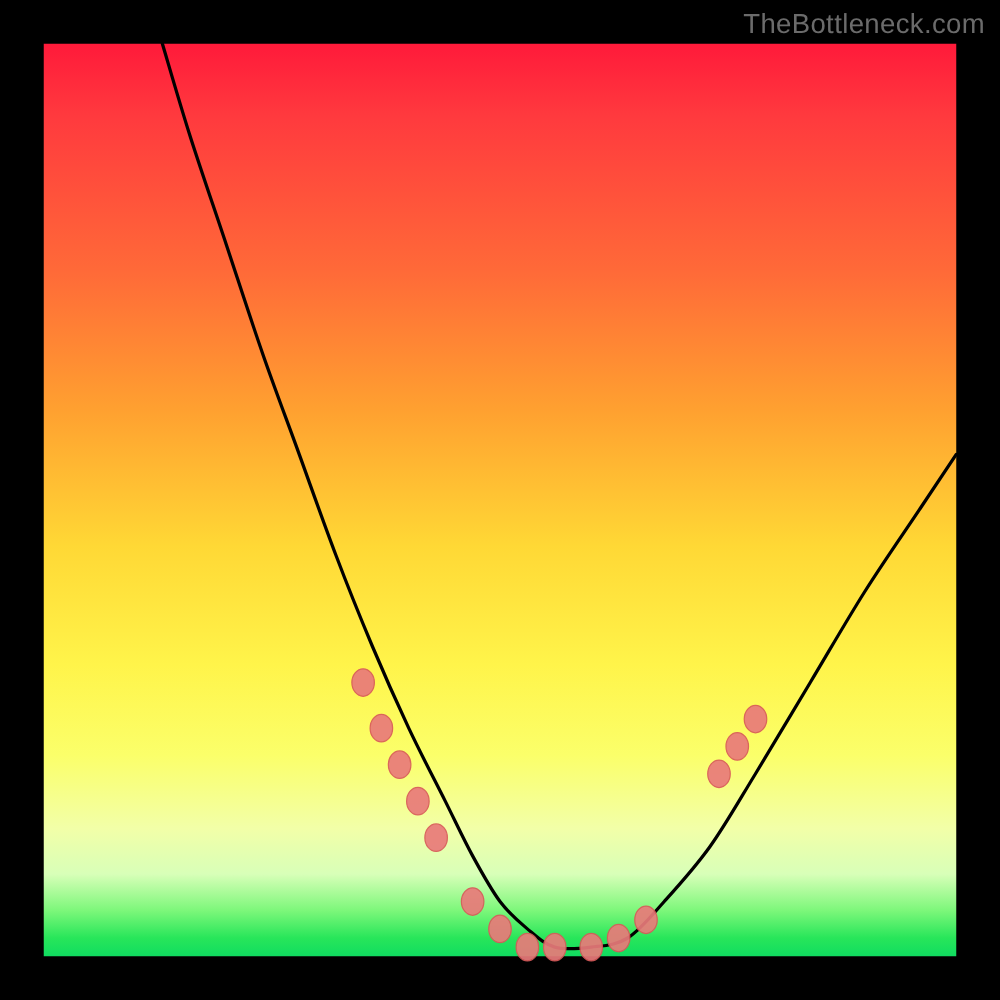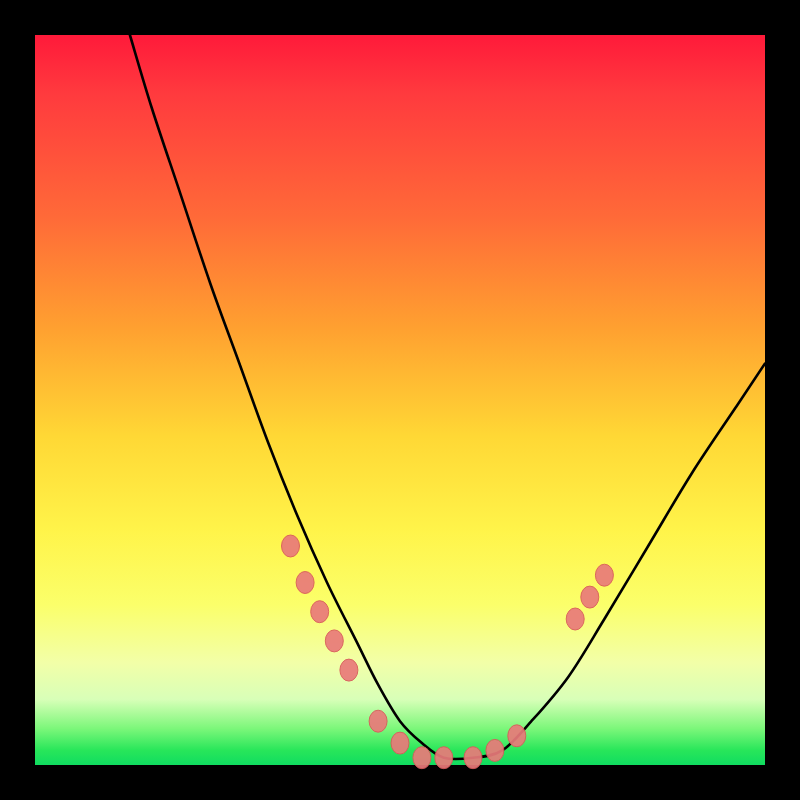--- a/index.html
+++ b/index.html
@@ -82,14 +82,15 @@
           <ellipse cx="438.0" cy="722.7" rx="9" ry="11" fill="#e97a7a" stroke="#d85a5a" stroke-width="1" opacity="0.92"></ellipse>
           <ellipse cx="459.9" cy="715.4" rx="9" ry="11" fill="#e97a7a" stroke="#d85a5a" stroke-width="1" opacity="0.92"></ellipse>
           <ellipse cx="481.8" cy="700.8" rx="9" ry="11" fill="#e97a7a" stroke="#d85a5a" stroke-width="1" opacity="0.92"></ellipse>
           <ellipse cx="540.2" cy="584.0" rx="9" ry="11" fill="#e97a7a" stroke="#d85a5a" stroke-width="1" opacity="0.92"></ellipse>
           <ellipse cx="554.8" cy="562.1" rx="9" ry="11" fill="#e97a7a" stroke="#d85a5a" stroke-width="1" opacity="0.92"></ellipse>
           <ellipse cx="569.4" cy="540.2" rx="9" ry="11" fill="#e97a7a" stroke="#d85a5a" stroke-width="1" opacity="0.92"></ellipse>
         </g>
     </svg>
   </div>
 
+  <div class="watermark">TheBottleneck.com</div>
 
 </div>
 
 </body></html>

